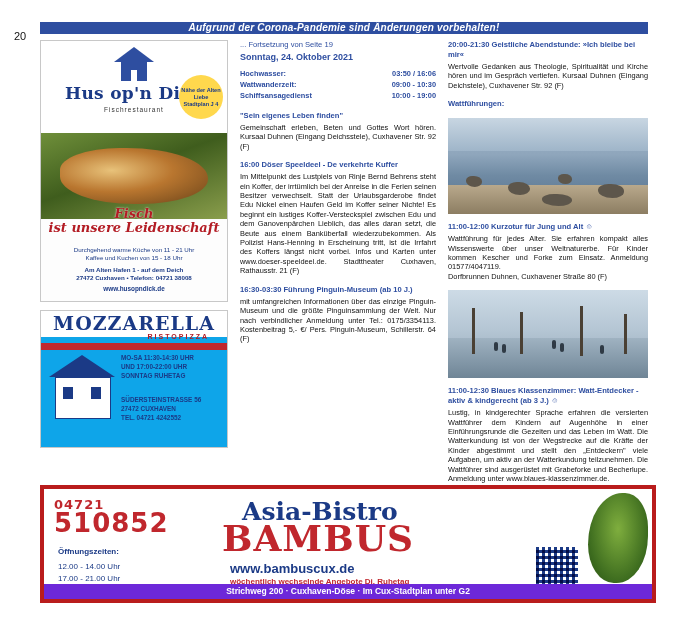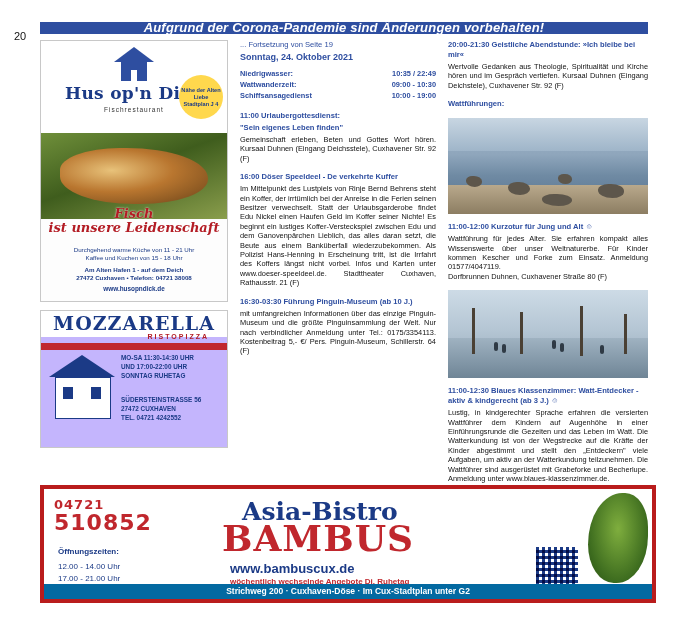--- a/index.html
+++ b/index.html
@@ -13,21 +13,21 @@
   .page{
     position:absolute;inset:0;
     padding:0;
   }
   
   .topbar{
     position:absolute;left:40px;top:22px;width:608px;height:12px;
     background:#2e4ea0;
   }
   .topbar span{
-    display:block;color:#ffffff;font-size:13px;font-weight:bold;
+    display:block;color:#ffffff;font-size:10px;font-weight:bold;
     font-style:italic;text-align:center;line-height:12px;
     letter-spacing:.2px;
   }
   .pagenum{
     position:absolute;left:14px;top:30px;font-size:11px;color:#111;
   }
   
   .col{position:absolute;top:40px;}
   .col-left{left:40px;width:186px;}
   .col-mid{left:240px;width:196px;}
@@ -106,21 +106,21 @@
   .ad1-info{
     position:absolute;left:0;right:0;top:205px;text-align:center;
     font-size:6.2px;color:#1b3a86;line-height:8px;
   }
   .ad1-info .b{font-weight:bold;}
   .ad1-url{font-size:6.4px;color:#1b3a86;font-weight:bold;}
 
   
   .ad2{
     position:relative;width:186px;height:136px;border:1px solid #c8c8c8;
-    margin-top:8px;background:#c4b5fd;overflow:hidden;
+    margin-top:8px;background:#0ea5e9;overflow:hidden;
   }
   .ad2-band{height:26px;background:#ffffff;position:relative;}
   .ad2-title{
     font-family:"DejaVu Serif", serif;font-size:19px;font-weight:bold;color:#1b3a86;
     letter-spacing:1px;text-align:center;line-height:24px;
   }
   .ad2-sub{
     position:absolute;right:18px;top:22px;font-size:7px;color:#b31c24;
     letter-spacing:2px;font-weight:bold;
   }
@@ -147,21 +147,21 @@
   
   .ad3{
     position:absolute;left:40px;top:485px;width:608px;height:110px;
     border:4px solid #b91c1c;background:#ffffff;overflow:hidden;
   }
   .ad3-phone{
     position:absolute;left:10px;top:8px;color:#c0272d;font-weight:bold;
     font-family:"DejaVu Sans", sans-serif;
   }
   .ad3-phone .p1{font-size:13px;letter-spacing:1px;}
-  .ad3-phone .p2{font-size:22px;letter-spacing:1px;line-height:22px;}
+  .ad3-phone .p2{font-size:26px;letter-spacing:1px;line-height:22px;}
   .ad3-open-h{
     position:absolute;left:14px;top:58px;color:#1b3a86;font-size:8px;font-weight:bold;
   }
   .ad3-open{
     position:absolute;left:14px;top:72px;color:#1b3a86;font-size:8px;font-weight:normal;
     line-height:12px;
   }
   .ad3-title{
     position:absolute;left:198px;top:8px;color:#1b3a86;font-weight:bold;
     font-family:"DejaVu Serif", serif;font-size:25px;
@@ -177,21 +177,21 @@
     position:absolute;left:186px;top:88px;color:#c0272d;font-weight:bold;font-size:8px;
   }
   .ad3-qr{
     position:absolute;right:72px;top:56px;width:42px;height:42px;
     background:
       repeating-linear-gradient(0deg,#1b3a86 0 3px,#fff 3px 6px),
       repeating-linear-gradient(90deg,#1b3a86 0 3px,transparent 3px 6px);
     background-blend-mode:multiply;border:2px solid #fff;
   }
   .ad3-bar{
-    position:absolute;left:0;right:0;bottom:0;height:15px;background:#0369a1;
+    position:absolute;left:0;right:0;bottom:0;height:15px;background:#6d28d9;
   }
   .ad3-bar span{
     display:block;text-align:center;color:#fff;font-size:8.5px;font-weight:bold;
     line-height:15px;
   }
   .ad3-leaf{
     position:absolute;right:4px;top:4px;width:60px;height:90px;
     background:radial-gradient(ellipse at 50% 40%, #7fae3e 0%, #3c6b1e 70%, #2b4d14 100%);
     border-radius:60% 40% 55% 45%;
   }
@@ -278,37 +278,36 @@
       </div>
     </div>
   </div>
 
   <div class="col col-mid">
     <div class="cont">... Fortsetzung von Seite 19</div>
     <div class="date">Sonntag, 24. Oktober 2021</div>
 
     <table class="tide">
       <tbody>
-      <tr>
-        <td>Niedrigwasser:</td>
-        <td class="val">10:35 / 22:49</td>
+          <tr>
+        <td>Hochwasser:</td>
+        <td class="val">03:50 / 16:06</td>
       </tr>
       <tr>
         <td>Wattwanderzeit:</td>
         <td class="val">09:00 - 10:30</td>
       </tr>
       <tr>
         <td>Schiffsansagedienst</td>
         <td class="val">10:00 - 19:00</td>
       </tr>
     </tbody>
       </table>
 
     <div class="block">
-      <div class="head">11:00 Urlaubergottesdienst:</div>
       <div class="head">"Sein eigenes Leben finden"</div>
       <div class="body">Gemeinschaft erleben, Beten und Gottes Wort hören. Kursaal Duhnen (Eingang Deichsstele), Cuxhavener Str. 92 (F)</div>
     </div>
 
     <div class="block">
       <div class="head">16:00 Döser Speeldeel - De verkehrte Kuffer</div>
       <div class="body">Im Mittelpunkt des Lustpiels von Rinje Bernd Behrens steht ein Koffer, der irrtümlich bei der Anreise in die Ferien seinen Besitzer verwechselt. Statt der Urlaubsgarderobe findet Edu Nickel einen Haufen Geld im Koffer seiner Nichte! Es beginnt ein lustiges Koffer-Versteckspiel zwischen Edu und dem Ganovenpärchen Lieblich, das alles daran setzt, die Beute aus einem Banküberfall wiederzubekommen. Als Polizist Hans-Henning in Erscheinung tritt, ist die Irrfahrt des Koffers längst nicht vorbei. Infos und Karten unter www.doeser-speeldeel.de. Stadttheater Cuxhaven, Rathausstr. 21 (F)</div>
     </div>
 
     <div class="block">

